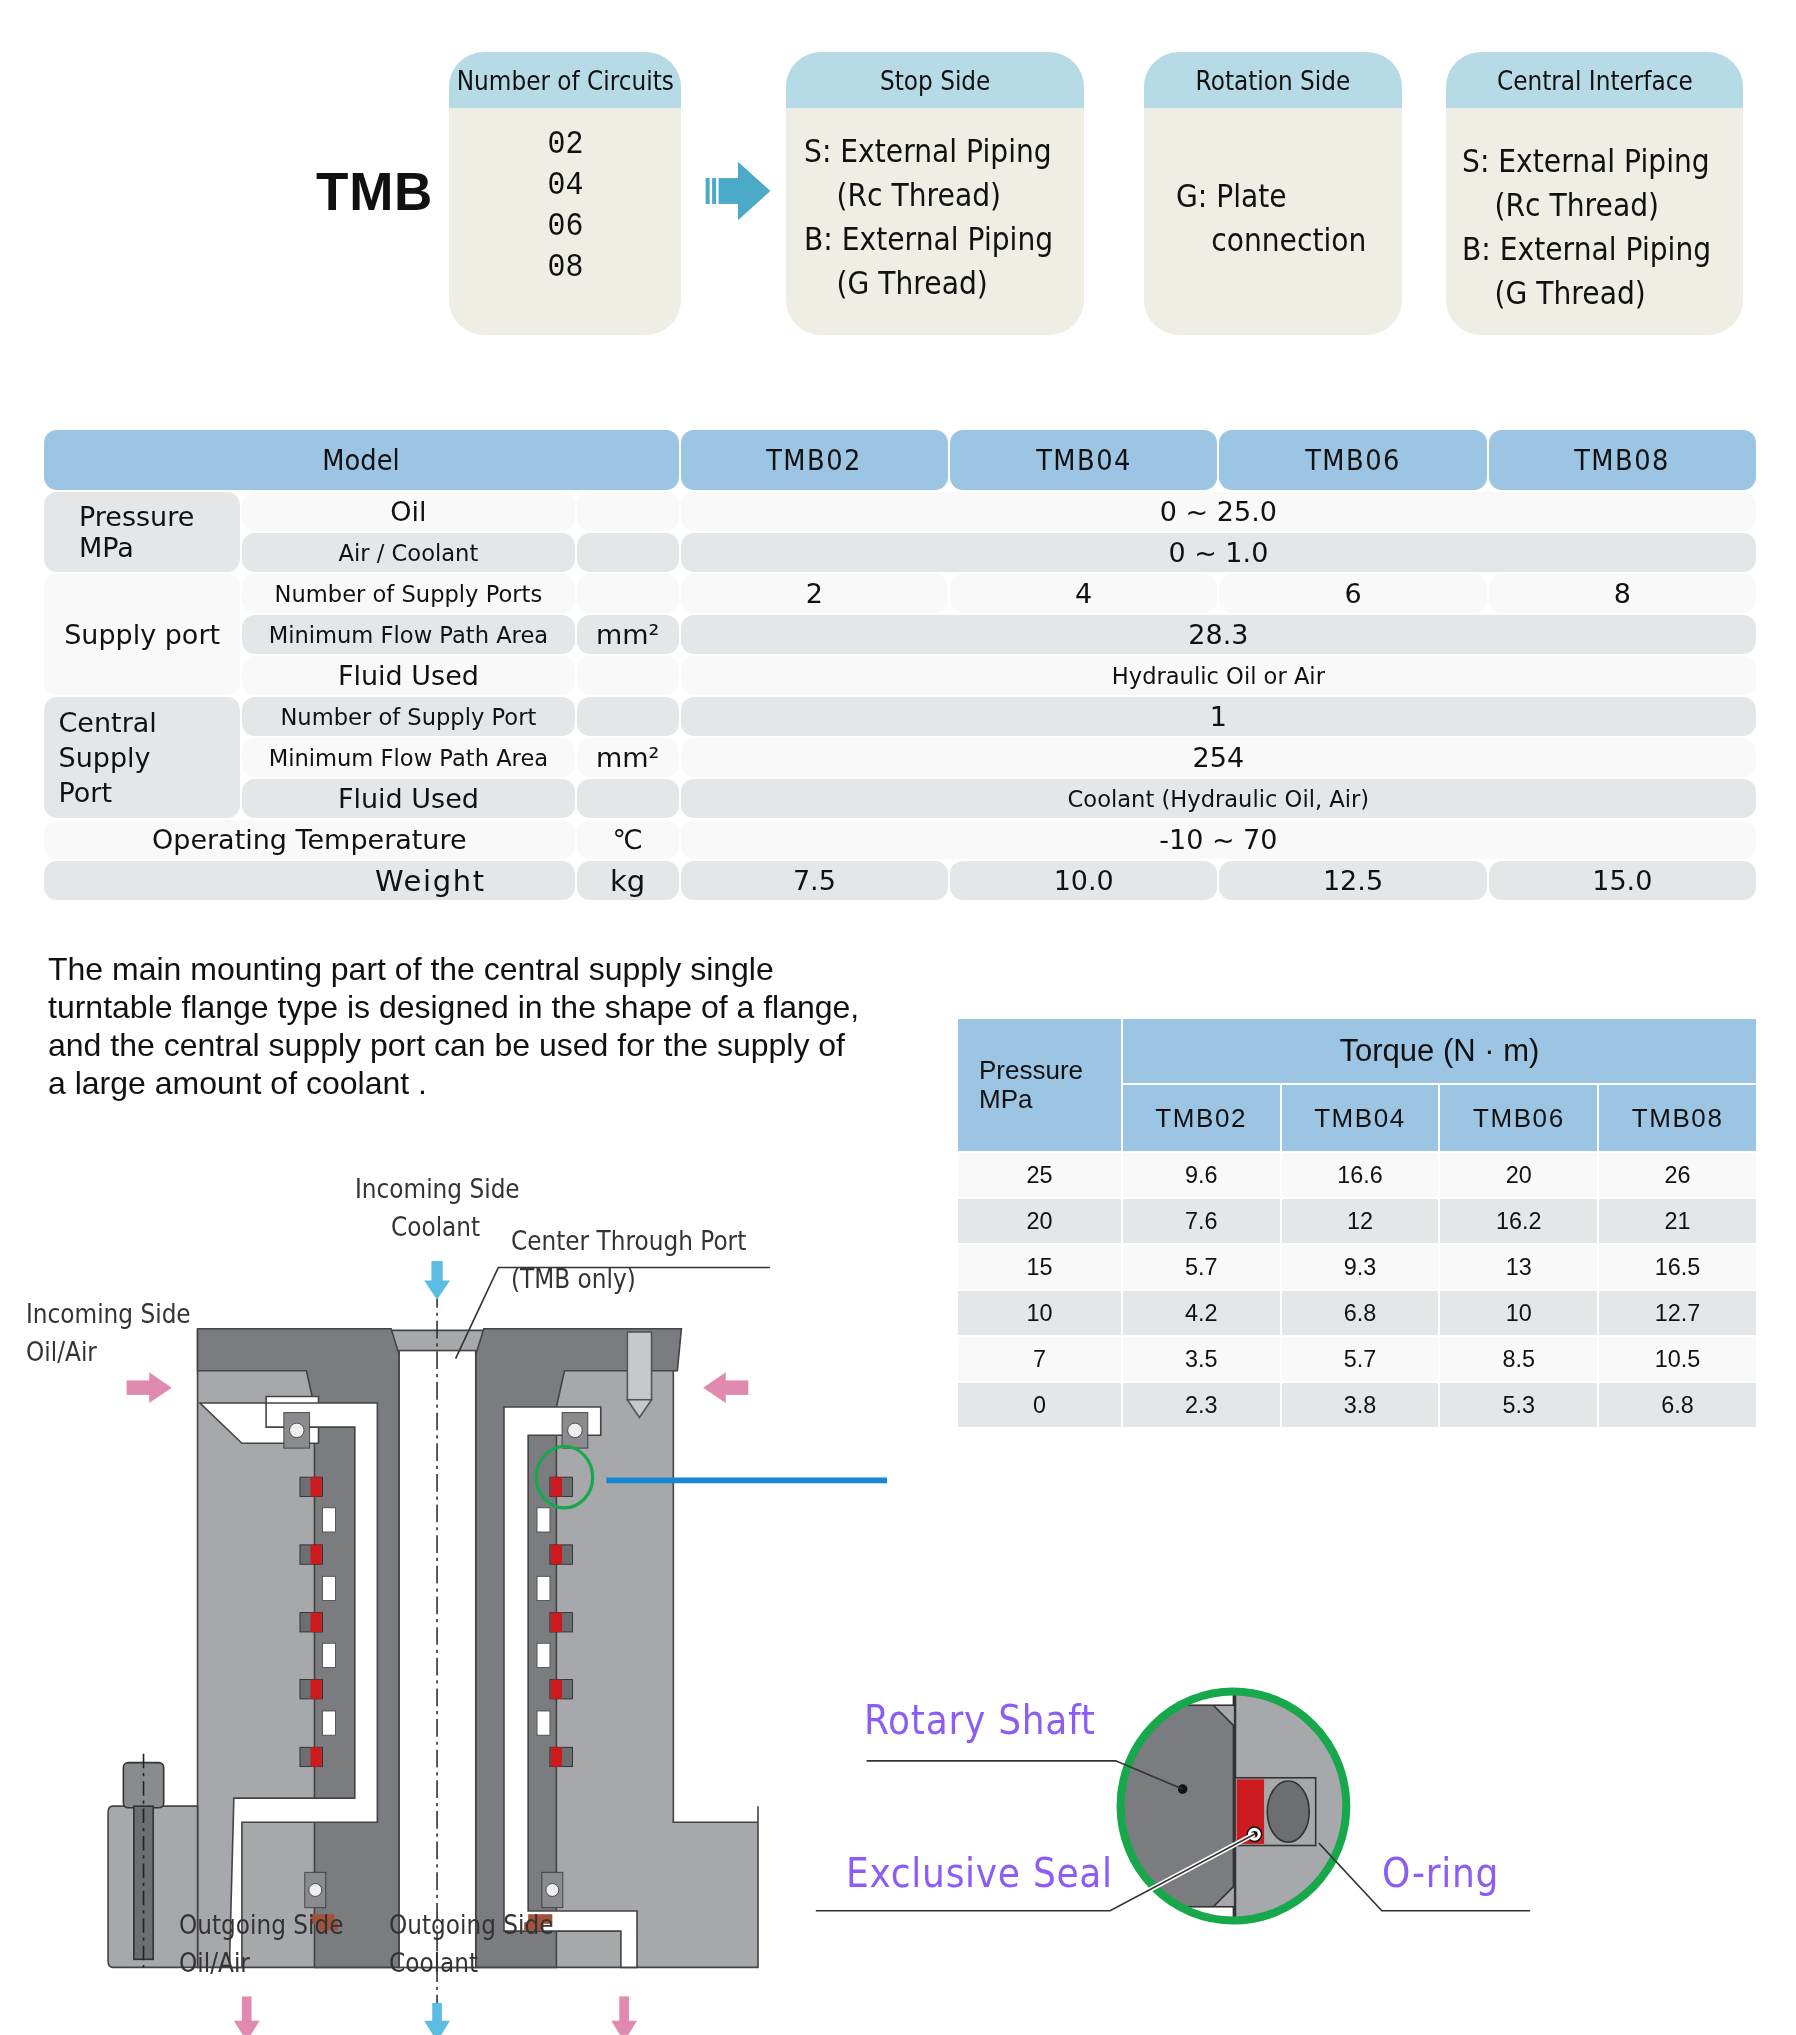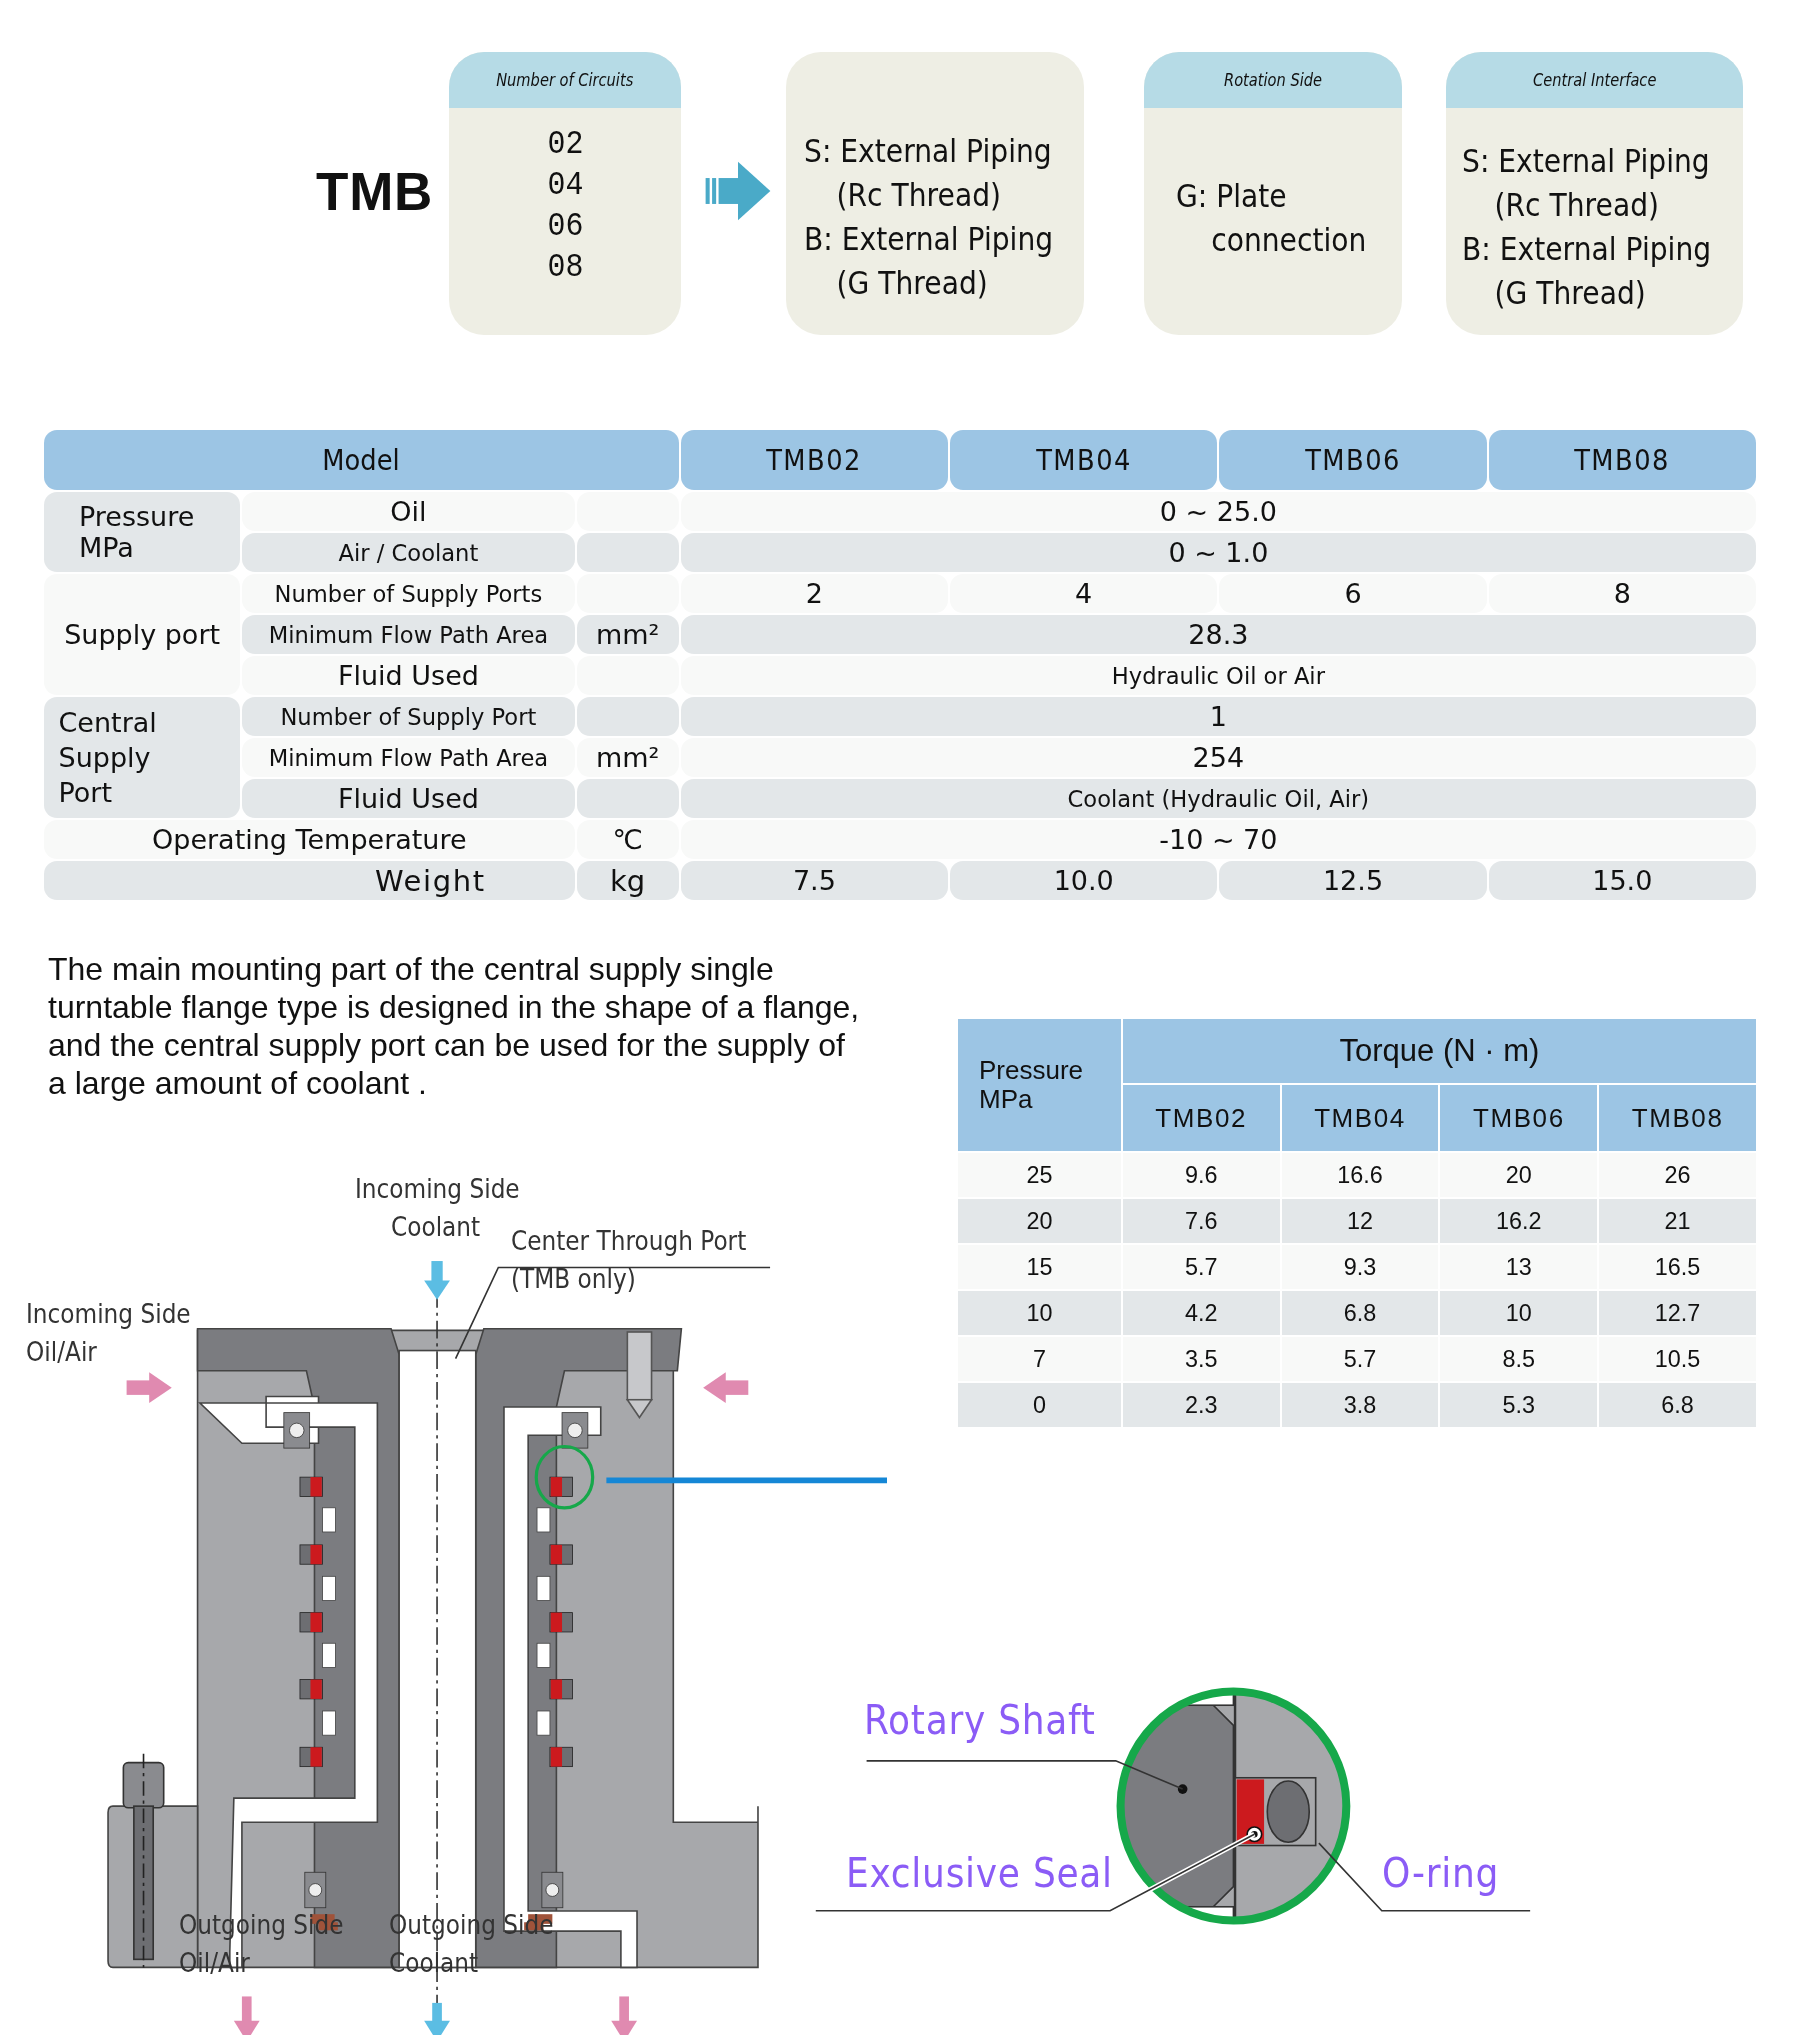--- a/index.html
+++ b/index.html
@@ -4,21 +4,21 @@
 <style>
   html, body { margin:0; padding:0; background:#ffffff; }
   body { width:1796px; height:2035px; position:relative; overflow:hidden;
          font-family:"Liberation Sans", "DejaVu Sans", sans-serif; color:#111; }
   .abs { position:absolute; }
 
   
   .tmb-label { left:316px; top:161px; font-size:53px; font-weight:bold; letter-spacing:0.8px; }
   .box { position:absolute; background:#eeeee4; border-radius:35px; overflow:hidden; }
   .box-head { background:#b6dbe6; height:56px; display:flex; align-items:center; justify-content:center;
-              font-family:"DejaVu Sans", sans-serif; font-size:17px; transform-origin:center;font-style:italic; }
+              font-family:"DejaVu Sans", sans-serif; font-size:27px; transform-origin:center; }
   .box-head span { display:inline-block; transform:scaleX(0.86); white-space:nowrap; }
   .box-body { position:absolute; left:0; right:0; top:56px; bottom:0; font-family:"DejaVu Sans", sans-serif;
               font-size:32px; line-height:44px; }
   .box-body .line { white-space:nowrap; transform:scaleX(0.88); transform-origin:left center; }
   .circ-body { display:flex; flex-direction:column; align-items:center; justify-content:center; padding-bottom:32px; box-sizing:border-box;font-family:Liberation Mono, monospace;}
   .circ-body .line { transform-origin:center; font-size:34px; line-height:41px; }
 
   .arrow { left:704px; top:157px; width:68px; height:68px; }
 
   
@@ -70,20 +70,23 @@
 </div>
 
 <svg class="abs arrow" viewBox="0 0 84 84">
   <rect x="2" y="26" width="5" height="32" fill="#4aaac8"></rect>
   <rect x="10" y="26" width="5" height="32" fill="#4aaac8"></rect>
   <rect x="18" y="26" width="26" height="32" fill="#4aaac8"></rect>
   <polygon points="42,6 82,42 42,78" fill="#4aaac8"></polygon>
 </svg>
 
 <div class="box" style="left:786px;top:52px;width:298px;height:283px;">
+  <div class="box-head">
+      <span>Stop Side</span>
+    </div>
   <div class="box-body" style="padding:21px 0 0 18px;">
     <div class="line">S: External Piping</div>
     <div class="line" style="padding-left:37px;">(Rc Thread)</div>
     <div class="line">B: External Piping</div>
     <div class="line" style="padding-left:37px;">(G Thread)</div>
   </div>
 </div>
 
 <div class="box" style="left:1144px;top:52px;width:258px;height:283px;">
   <div class="box-head">

